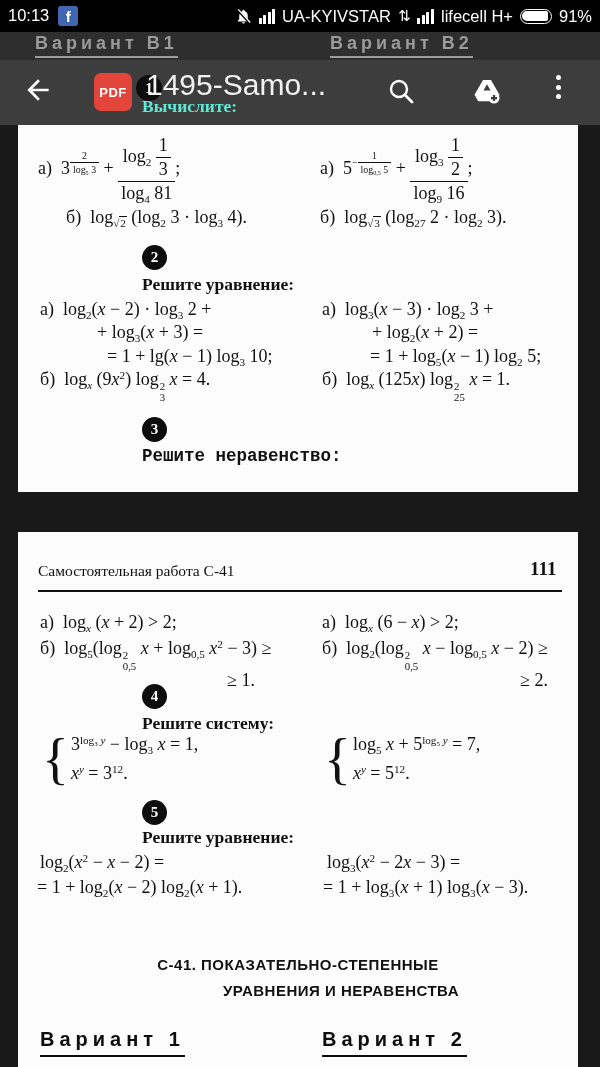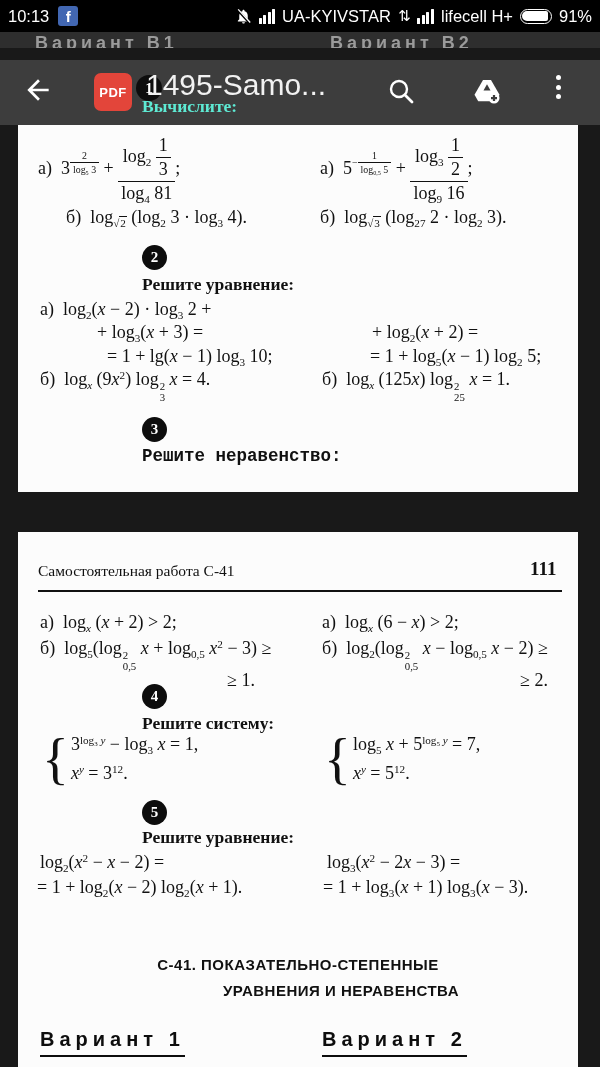--- a/index.html
+++ b/index.html
@@ -1,33 +1,33 @@
 <!DOCTYPE html>
 <html><head>
 <meta charset="utf-8">
 <style>
   html,body{margin:0;padding:0;background:#000;}
   .screen{position:relative;width:600px;height:1067px;background:#191919;overflow:hidden;
           font-family:"Liberation Sans","DejaVu Sans",sans-serif;}
   
   .statusbar{position:absolute;left:0;top:0;width:600px;height:32px;background:#000;color:#fff;
              display:flex;align-items:center;padding:0 8px;box-sizing:border-box;font-size:16.5px;font-weight:500;}
-  .sb-left{display:flex;align-items:center;gap:9px;}
+  .sb-left{display:flex;gap:9px;}
   .sb-right{margin-left:auto;display:flex;align-items:center;gap:7px;}
   .fb{width:20px;height:20px;border-radius:3px;background:#4267B2;color:#fff;display:flex;
       align-items:flex-end;justify-content:center;font-weight:bold;font-size:15px;line-height:19px;}
   .bars{display:flex;align-items:flex-end;gap:1.5px;height:15px;}
   .bars i{display:block;width:3px;background:#fff;border-radius:0.5px;}
   .bars i:nth-child(1){height:6px}.bars i:nth-child(2){height:9px}
   .bars i:nth-child(3){height:12px}.bars i:nth-child(4){height:15px}
   .arrows{font-family:"DejaVu Sans",sans-serif;font-size:15px;}
   .bat{position:relative;width:32px;height:15px;border:1.5px solid #fff;border-radius:8px;box-sizing:border-box;}
   .bat i{position:absolute;left:1.5px;top:1.5px;bottom:1.5px;width:85%;background:#fff;border-radius:5px 2px 2px 5px;}
   
-  .scrim{position:absolute;left:0;top:32px;width:600px;height:16px;background:#2e2e2e;overflow:hidden;}
+  .scrim{position:absolute;left:0;top:32px;width:600px;height:28px;background:#2e2e2e;overflow:hidden;}
   .variant-dim{position:absolute;top:1px;color:#9b9b9b;font-weight:bold;font-size:18px;letter-spacing:4px;
                border-bottom:2.5px solid #9b9b9b;padding-bottom:2px;white-space:pre;}
   
   .toolbar{position:absolute;left:0;top:60px;width:600px;height:65px;background:#3d3d3d;}
   .tb-icon{position:absolute;cursor:pointer;}
   .pdfbadge{position:absolute;left:94px;top:13px;width:38px;height:38px;border-radius:7px;background:#e3453a;
             color:#fff;display:flex;align-items:center;justify-content:center;font-weight:bold;font-size:13px;letter-spacing:0.5px;}
   .badge1{position:absolute;left:136px;top:15px;width:26px;height:26px;border-radius:50%;background:#0d0d0d;
           color:#fff;display:flex;align-items:center;justify-content:center;
           font-family:"Liberation Serif",serif;font-weight:bold;font-size:15px;}
@@ -155,20 +155,21 @@
     <div class="badge" style="left:124px;top:120px;">2</div>
     <div class="sect" style="left:124px;top:149px;">Решите уравнение:</div>
 
     <div class="ln" style="left:22px;top:174px;">а)&nbsp;&nbsp;log<sub>2</sub>(<i>x</i> − 2) · log<sub>3</sub> 2 +</div>
     <div class="ln" style="left:79px;top:197px;">+ log<sub>3</sub>(<i>x</i> + 3) =</div>
     <div class="ln" style="left:89px;top:221px;">= 1 + lg(<i>x</i> − 1) log<sub>3</sub> 10;</div>
     <div class="ln" style="left:22px;top:244px;">б)&nbsp;&nbsp;log<sub><i>x</i></sub> (9<i>x</i><sup>2</sup>) log<span class="stk">
           <span>2</span>
           <span>3</span>
         </span> <i>x</i> = 4.</div>
+    <div class="ln" style="left:304px;top:174px;">а)&nbsp;&nbsp;log<sub>3</sub>(<i>x</i> − 3) · log<sub>2</sub> 3 +</div>
     <div class="ln" style="left:354px;top:197px;">+ log<sub>2</sub>(<i>x</i> + 2) =</div>
     <div class="ln" style="left:352px;top:221px;">= 1 + log<sub>5</sub>(<i>x</i> − 1) log<sub>2</sub> 5;</div>
     <div class="ln" style="left:304px;top:244px;">б)&nbsp;&nbsp;log<sub><i>x</i></sub> (125<i>x</i>) log<span class="stk">
           <span>2</span>
           <span>25</span>
         </span> <i>x</i> = 1.</div>
 
     <div class="badge" style="left:124px;top:292px;">3</div>
     <div class="sect" style="left:124px;top:321px;font-family:Liberation Mono, monospace;">Решите неравенство:</div>
   </div>

